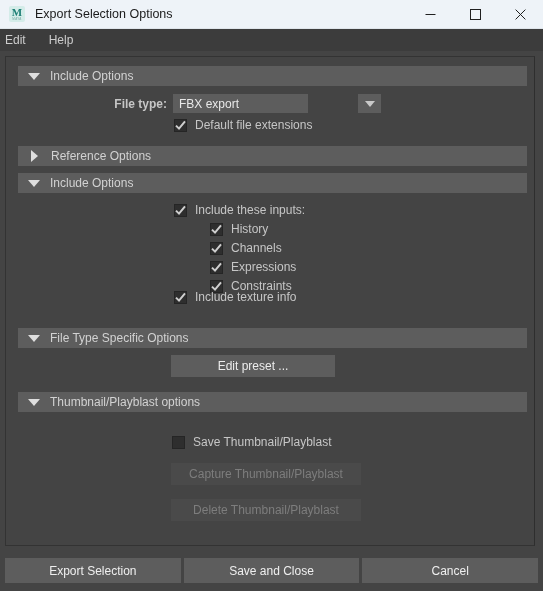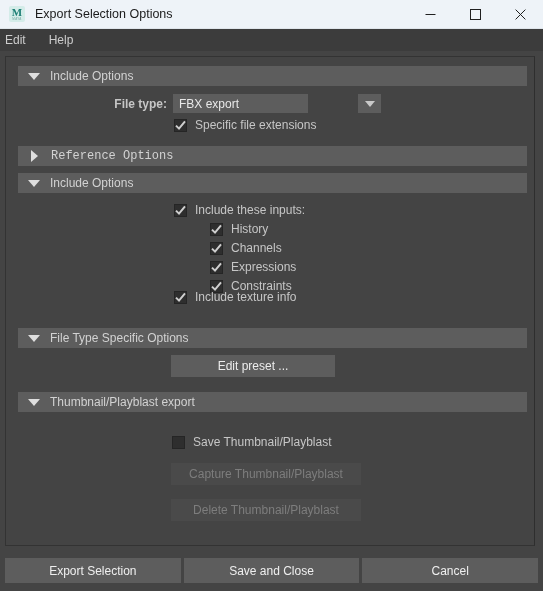--- a/index.html
+++ b/index.html
@@ -319,24 +319,24 @@
           </div>
       </div>
     </div>
 
     <div class="cb-row" style="top:60px; left:167px;">
       <span class="cb">
         <svg width="11" height="11" viewBox="0 0 11 11">
           <path d="M1 5.6 L4 8.6 L10 1.4" fill="none" stroke="#cfcfcf" stroke-width="2"></path>
         </svg>
       </span>
-      <span class="cb-label">Specific file extensions</span>
-    </div>
-
-    <div class="section-bar" style="top:88px;font-family:Liberation Mono, monospace;">
+      <span class="cb-label">Default file extensions</span>
+    </div>
+
+    <div class="section-bar" style="top:88px;">
       <div class="tri tri-right"></div>
       <div class="section-label">Reference Options</div>
     </div>
 
     <div class="section-bar" style="top:115px;">
       <div class="tri tri-down"></div>
       <div class="section-label">Include Options</div>
     </div>
 
     <div class="cb-row" style="top:145px; left:167px;">
@@ -395,21 +395,21 @@
 
     <div class="section-bar" style="top:270px;">
       <div class="tri tri-down"></div>
       <div class="section-label">File Type Specific Options</div>
     </div>
 
     <div class="btn" style="top:297px; left:164px; width:164px; height:22px;">Edit preset ...</div>
 
     <div class="section-bar" style="top:334px;">
       <div class="tri tri-down"></div>
-      <div class="section-label">Thumbnail/Playblast export</div>
+      <div class="section-label">Thumbnail/Playblast options</div>
     </div>
 
     <div class="cb-row" style="top:377px; left:165px;">
       <span class="cb unchecked">
         <svg width="11" height="11" viewBox="0 0 11 11">
           <path d="M1 5.6 L4 8.6 L10 1.4" fill="none" stroke="#cfcfcf" stroke-width="2"></path>
         </svg>
       </span>
       <span class="cb-label">Save Thumbnail/Playblast</span>
     </div>

